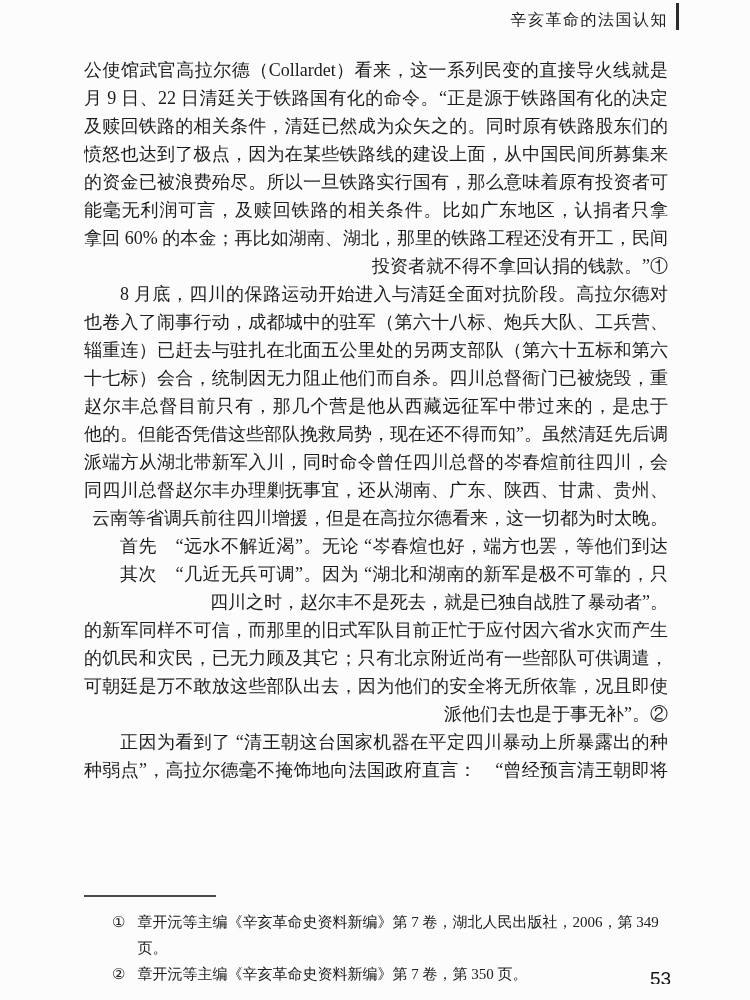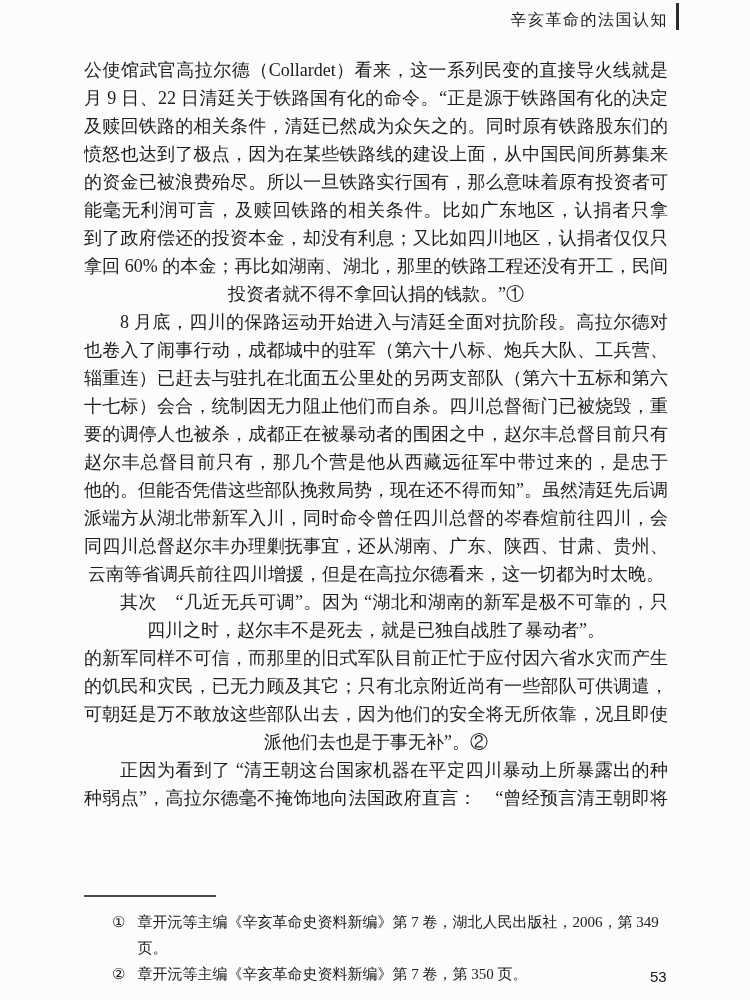--- a/index.html
+++ b/index.html
@@ -35,21 +35,21 @@
     position: absolute;
     left: 84px; top: 56px;
     width: 584px;
   }
   .line {
     height: 28px;
     line-height: 28px;
     font-size: 18px;
     white-space: nowrap;
     overflow: hidden;
-    text-align: center;
+    text-align: right;
   }
   .line.j {
     white-space: normal;
     text-align: justify;
     text-align-last: justify;
     text-justify: inter-character;
   }
   .line.ind { padding-left: 36px; }
   .line.j.ind { width: 548px; }
   
@@ -74,53 +74,52 @@
   .footnote .marker {
     flex: 0 0 auto;
     margin-right: 12px;
   }
   .footnote .fn-text { flex: 1 1 auto; }
   
   .page-number {
     position: absolute;
     left: 650px; top: 968px;
     font-family: "Liberation Sans", "DejaVu Sans", sans-serif;
-    font-size: 15px;
+    font-size: 19px;
     color: #161616;
   }
 </style>
 </head>
 <body style="--fg: #1c1c1c; --bg: #fcfcfc; --rule: #2c2c2c;">
 
 <div class="page">
 
   <div class="running-header">辛亥革命的法国认知</div>
 
   <div class="header-rule"></div>
 
   <div class="body-text">
       <div class="line j">公使馆武官高拉尔德（Collardet）看来，这一系列民变的直接导火线就是 5</div>
       <div class="line j">月 9 日、22 日清廷关于铁路国有化的命令。“正是源于铁路国有化的决定以</div>
       <div class="line j">及赎回铁路的相关条件，清廷已然成为众矢之的。同时原有铁路股东们的</div>
       <div class="line j">愤怒也达到了极点，因为在某些铁路线的建设上面，从中国民间所募集来</div>
       <div class="line j">的资金已被浪费殆尽。所以一旦铁路实行国有，那么意味着原有投资者可</div>
       <div class="line j">能毫无利润可言，及赎回铁路的相关条件。比如广东地区，认捐者只拿</div>
-      <div class="line j">到了政府偿还的投资本金，却没有利息；又比如四川地区，认捐者仅仅只</div>
       <div class="line j">拿回 60% 的本金；再比如湖南、湖北，那里的铁路工程还没有开工，民间</div>
       <div class="line">投资者就不得不拿回认捐的钱款。”①</div>
       <div class="line j ind">8 月底，四川的保路运动开始进入与清廷全面对抗阶段。高拉尔德对此</div>
       <div class="line j">也卷入了闹事行动，成都城中的驻军（第六十八标、炮兵大队、工兵营、</div>
       <div class="line j">辎重连）已赶去与驻扎在北面五公里处的另两支部队（第六十五标和第六</div>
       <div class="line j">十七标）会合，统制因无力阻止他们而自杀。四川总督衙门已被烧毁，重</div>
-      <div class="line j">要的调停人也被杀，成都正在被暴动者的围困之中，赵尔丰总督目前只有</div>
       <div class="line j">赵尔丰总督目前只有，那几个营是他从西藏远征军中带过来的，是忠于</div>
       <div class="line j">他的。但能否凭借这些部队挽救局势，现在还不得而知”。虽然清廷先后调</div>
       <div class="line j">派端方从湖北带新军入川，同时命令曾任四川总督的岑春煊前往四川，会</div>
       <div class="line j">同四川总督赵尔丰办理剿抚事宜，还从湖南、广东、陕西、甘肃、贵州、</div>
       <div class="line">云南等省调兵前往四川增援，但是在高拉尔德看来，这一切都为时太晚。</div>
+      <div class="line j ind">首先　“远水不解近渴”。无论 “岑春煊也好，端方也罢，等他们到达</div>
       <div class="line j ind">其次　“几近无兵可调”。因为 “湖北和湖南的新军是极不可靠的，只</div>
       <div class="line">四川之时，赵尔丰不是死去，就是已独自战胜了暴动者”。</div>
       <div class="line j">的新军同样不可信，而那里的旧式军队目前正忙于应付因六省水灾而产生</div>
       <div class="line j">的饥民和灾民，已无力顾及其它；只有北京附近尚有一些部队可供调遣，</div>
       <div class="line j">可朝廷是万不敢放这些部队出去，因为他们的安全将无所依靠，况且即使</div>
       <div class="line">派他们去也是于事无补”。②</div>
       <div class="line j ind">正因为看到了 “清王朝这台国家机器在平定四川暴动上所暴露出的种</div>
       <div class="line j">种弱点”，高拉尔德毫不掩饰地向法国政府直言：　“曾经预言清王朝即将结</div>
     </div>
 

